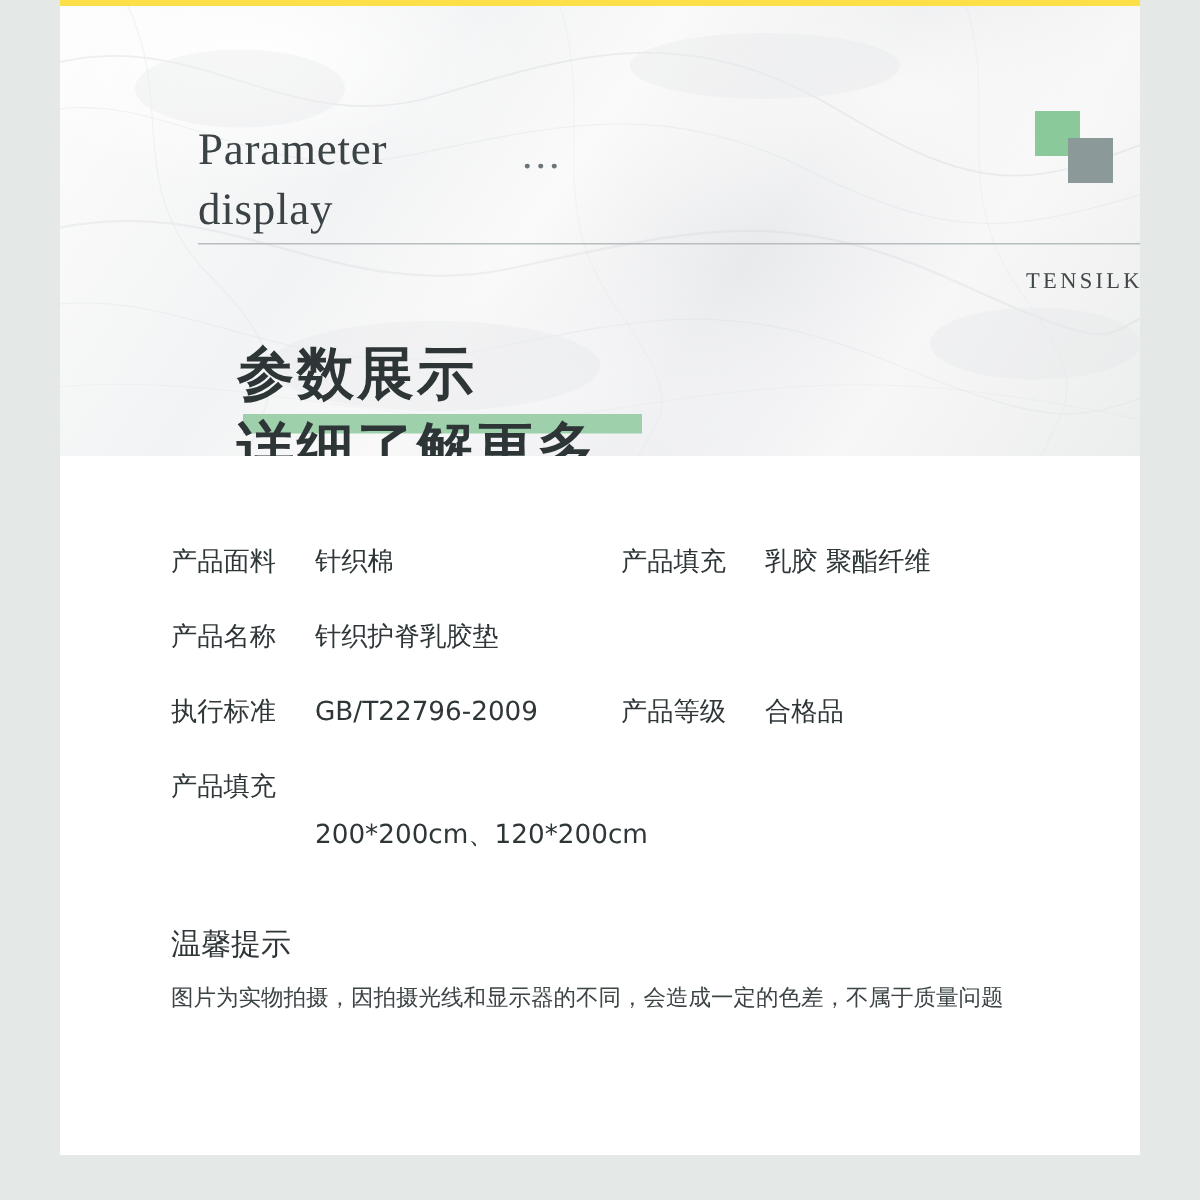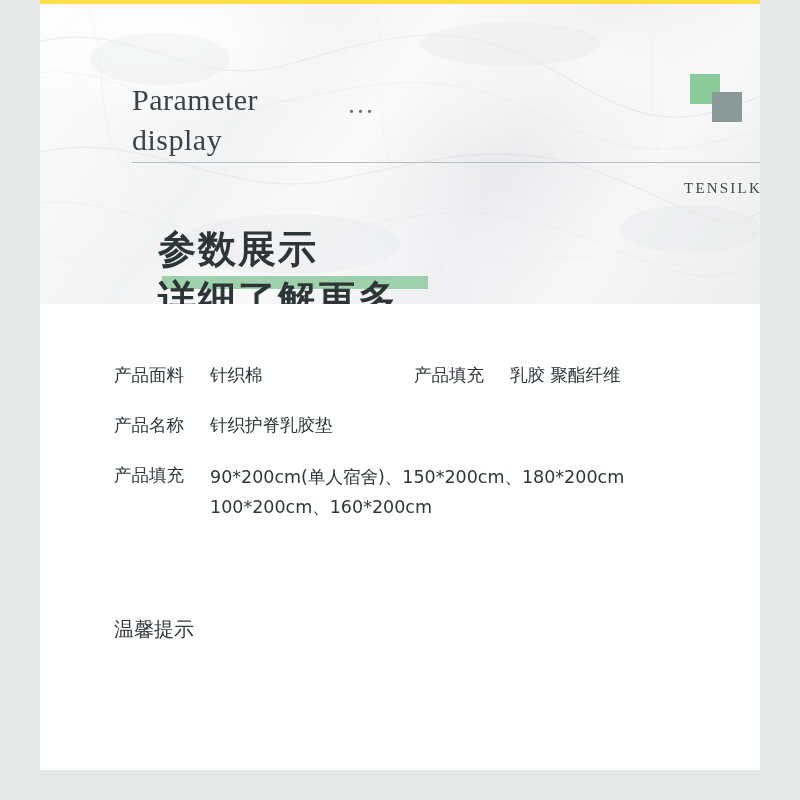--- a/index.html
+++ b/index.html
@@ -279,32 +279,45 @@
       </div>
 
       <div class="row">
         <div class="col-a">
           <span class="lbl">产品名称</span>
           <span class="gap-md"></span>
           <span class="val">针织护脊乳胶垫</span>
         </div>
       </div>
 
+      <div class="row">
+        <div class="col-a">
+          <span class="lbl">执行标准</span>
+          <span class="gap-md"></span>
+          <span class="val">GB/T22796-2009</span>
+        </div>
+        <div class="col-b">
+          <span class="lbl">产品等级</span>
+          <span class="gap-md"></span>
+          <span class="val">合格品</span>
+        </div>
+      </div>
 
 
       <div class="row row-size">
         <span class="lbl">产品填充</span>
         <span class="gap-md"></span>
         <span class="val val-multi">
-          <span>90*200cm(单人宿舍)、150*200cm、180*200cm</span><br>
-          <span>100*200cm、160*200cm</span>
+          <br>
+          <span>200*200cm、120*200cm</span>
         </span>
       </div>
 
     </div>
 
     <div class="tips">
       <div class="tips-title">温馨提示</div>
+      <div class="tips-body">图片为实物拍摄，因拍摄光线和显示器的不同，会造成一定的色差，不属于质量问题</div>
     </div>
   </div>
 
   <div class="bottom-white"></div>
 </div>
 
 </body></html>

